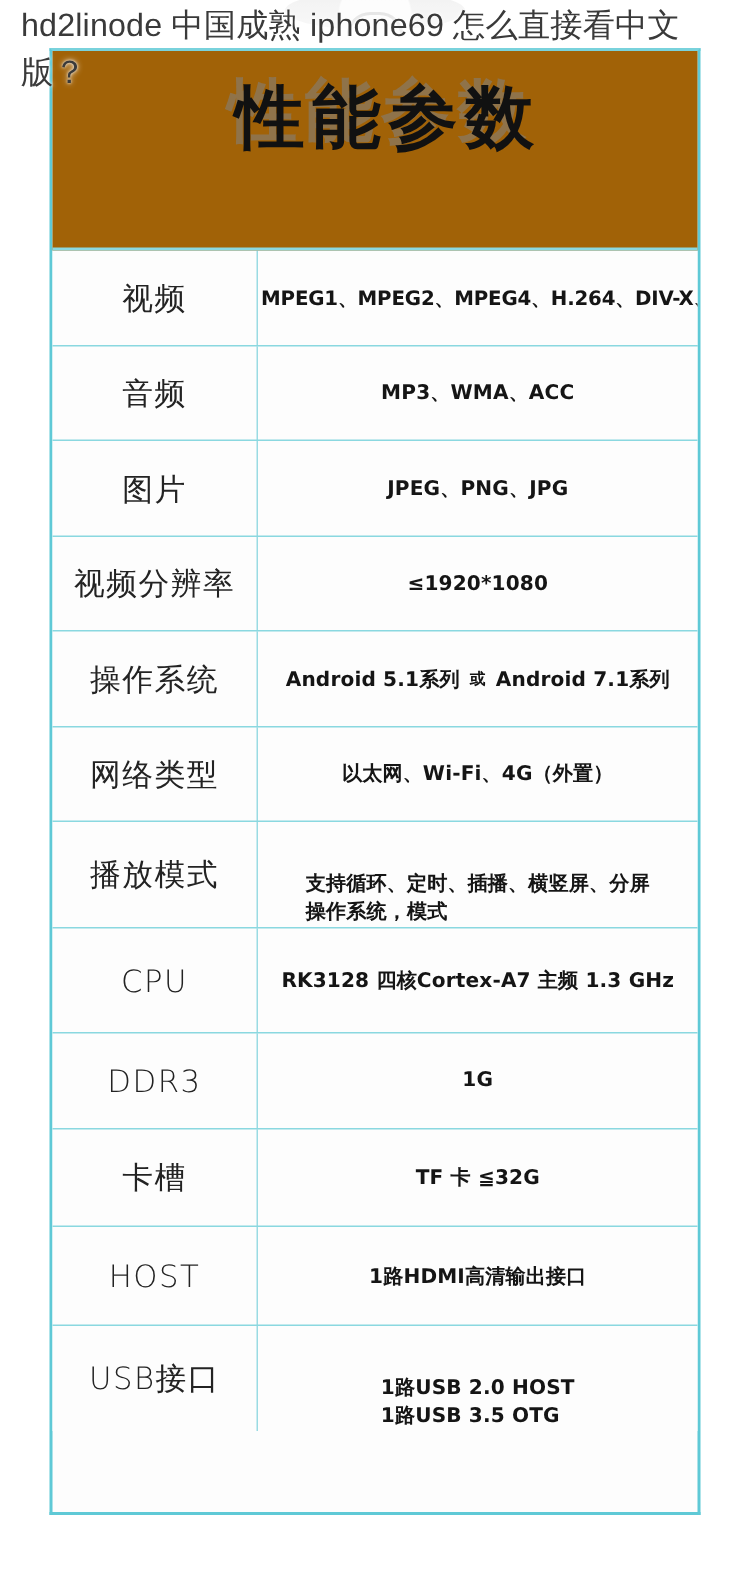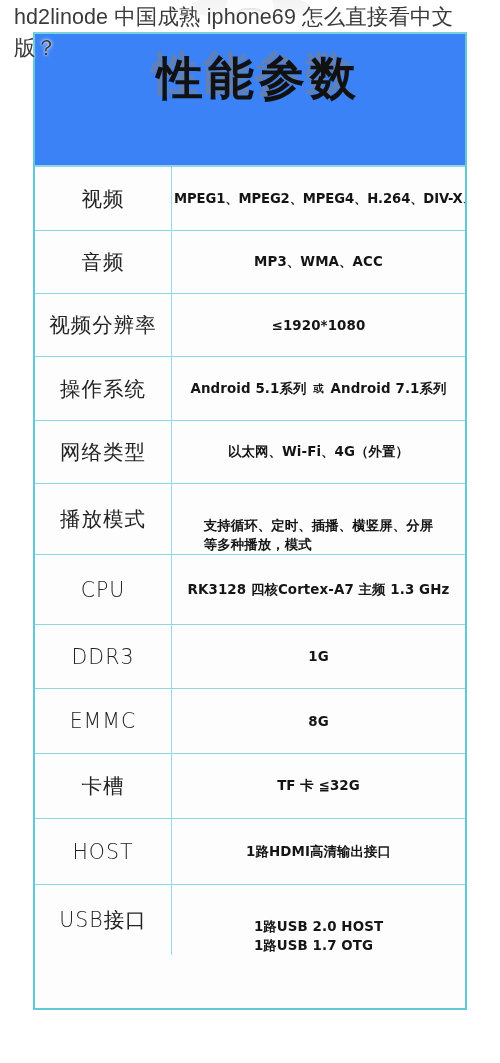--- a/index.html
+++ b/index.html
@@ -58,21 +58,21 @@
     border-top:2px solid #79d2dc;
     z-index:2;
   }
 
   
   .banner{
     position:relative;
     height:133px;
     border-bottom:2px solid #8ad8e0;
     box-sizing:border-box;
-    background:#3b82f6;
+    background:#a16207;
   }
   .banner-title{
     position:absolute;
     left:0;right:0;
     top:14px;
     text-align:center;
     font-size:46px;
     font-weight:bold;
     color:#111;
     letter-spacing:5px;
@@ -163,20 +163,24 @@
     <table class="spec-table">
       <tbody>
         <tr class="r-video">
           <td class="spec-label">视频</td>
           <td class="spec-value clip">MPEG1、MPEG2、MPEG4、H.264、DIV-X、X-VID</td>
         </tr>
         <tr class="r-audio">
           <td class="spec-label">音频</td>
           <td class="spec-value">MP3、WMA、ACC</td>
         </tr>
+        <tr class="r-image">
+          <td class="spec-label">图片</td>
+          <td class="spec-value">JPEG、PNG、JPG</td>
+        </tr>
         <tr class="r-res">
           <td class="spec-label">视频分辨率</td>
           <td class="spec-value">≤1920*1080</td>
         </tr>
         <tr class="r-os">
           <td class="spec-label">操作系统</td>
           <td class="spec-value">
             <span>Android 5.1系列</span>
             <span class="small-or">或</span>
             <span>Android 7.1系列</span>
@@ -184,50 +188,46 @@
         </tr>
         <tr class="r-net">
           <td class="spec-label">网络类型</td>
           <td class="spec-value">以太网、Wi-Fi、4G（外置）</td>
         </tr>
         <tr class="r-play">
           <td class="spec-label">播放模式</td>
           <td class="spec-value">
             <span class="val-inner two-line">
               <span>支持循环、定时、插播、横竖屏、分屏</span><br>
-              <span>等多种播放，模式</span>
+              <span>操作系统，模式</span>
             </span>
           </td>
         </tr>
         <tr class="r-cpu">
           <td class="spec-label">CPU</td>
           <td class="spec-value">RK3128  四核Cortex-A7 主频 1.3 GHz</td>
         </tr>
         <tr class="r-ddr">
           <td class="spec-label">DDR3</td>
           <td class="spec-value">1G</td>
-        </tr>
-        <tr class="r-emmc">
-          <td class="spec-label">EMMC</td>
-          <td class="spec-value">8G</td>
         </tr>
         <tr class="r-slot">
           <td class="spec-label">卡槽</td>
           <td class="spec-value">TF 卡 ≦32G</td>
         </tr>
         <tr class="r-hdmi">
           <td class="spec-label">HOST</td>
           <td class="spec-value">1路HDMI高清输出接口</td>
         </tr>
         <tr class="r-usb">
           <td class="spec-label">USB接口</td>
           <td class="spec-value">
             <span class="val-inner two-line">
               <span>1路USB 2.0  HOST</span><br>
-              <span>1路USB 1.7  OTG</span>
+              <span>1路USB 3.5  OTG</span>
             </span>
           </td>
         </tr>
       </tbody>
     </table>
 
   </div>
 </div>
 
 </body></html>

